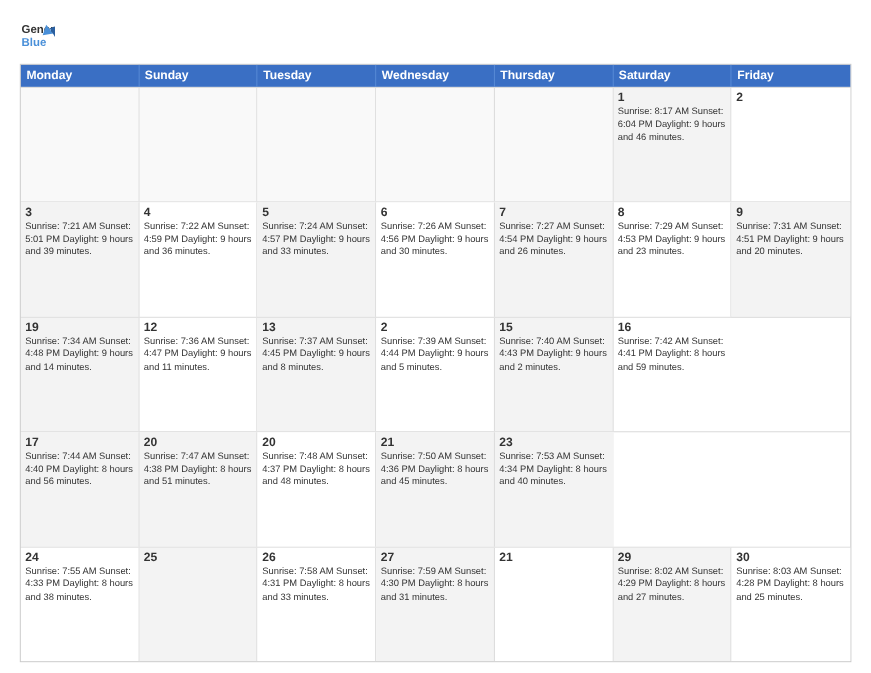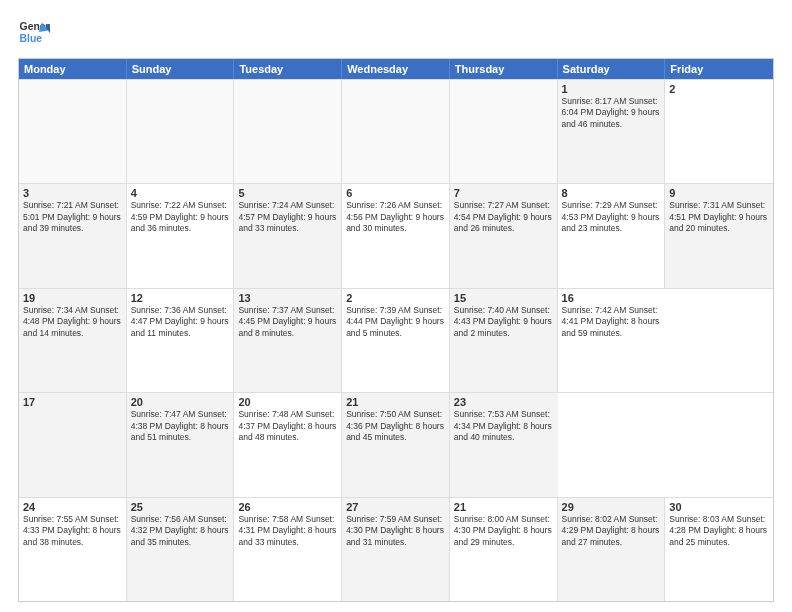--- a/index.html
+++ b/index.html
@@ -224,20 +224,23 @@
           <div class="cal-cell">
             <span class="day-num">16</span>
             <div class="day-info">Sunrise: 7:42 AM
 Sunset: 4:41 PM
 Daylight: 8 hours and 59 minutes.</div>
           </div>
         </div>
         <div class="cal-row">
           <div class="cal-cell shaded">
             <span class="day-num">17</span>
+            <div class="day-info">Sunrise: 7:44 AM
+Sunset: 4:40 PM
+Daylight: 8 hours and 56 minutes.</div>
           </div>
           <div class="cal-cell shaded">
             <span class="day-num">20</span>
             <div class="day-info">Sunrise: 7:47 AM
 Sunset: 4:38 PM
 Daylight: 8 hours and 51 minutes.</div>
           </div>
           <div class="cal-cell">
             <span class="day-num">20</span>
             <div class="day-info">Sunrise: 7:48 AM
@@ -259,41 +262,35 @@
         </div>
         <div class="cal-row">
           <div class="cal-cell">
             <span class="day-num">24</span>
             <div class="day-info">Sunrise: 7:55 AM
 Sunset: 4:33 PM
 Daylight: 8 hours and 38 minutes.</div>
           </div>
           <div class="cal-cell shaded">
             <span class="day-num">25</span>
-            <div class="day-info">Sunrise: 7:56 AM
-Sunset: 4:32 PM
-Daylight: 8 hours and 35 minutes.</div>
           </div>
           <div class="cal-cell">
             <span class="day-num">26</span>
             <div class="day-info">Sunrise: 7:58 AM
 Sunset: 4:31 PM
 Daylight: 8 hours and 33 minutes.</div>
           </div>
           <div class="cal-cell shaded">
             <span class="day-num">27</span>
             <div class="day-info">Sunrise: 7:59 AM
 Sunset: 4:30 PM
 Daylight: 8 hours and 31 minutes.</div>
           </div>
           <div class="cal-cell">
             <span class="day-num">21</span>
-            <div class="day-info">Sunrise: 8:00 AM
-Sunset: 4:30 PM
-Daylight: 8 hours and 29 minutes.</div>
           </div>
           <div class="cal-cell shaded">
             <span class="day-num">29</span>
             <div class="day-info">Sunrise: 8:02 AM
 Sunset: 4:29 PM
 Daylight: 8 hours and 27 minutes.</div>
           </div>
           <div class="cal-cell">
             <span class="day-num">30</span>
             <div class="day-info">Sunrise: 8:03 AM

